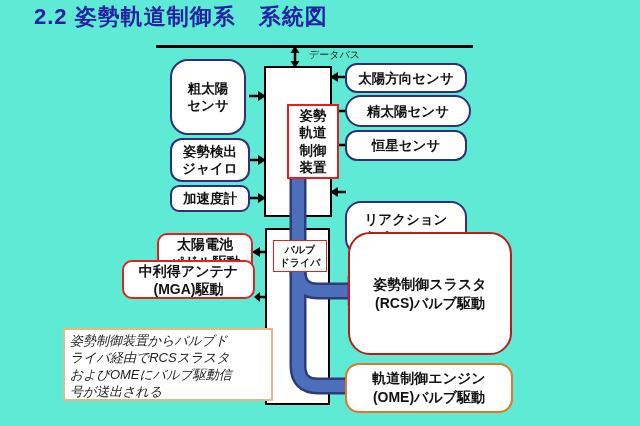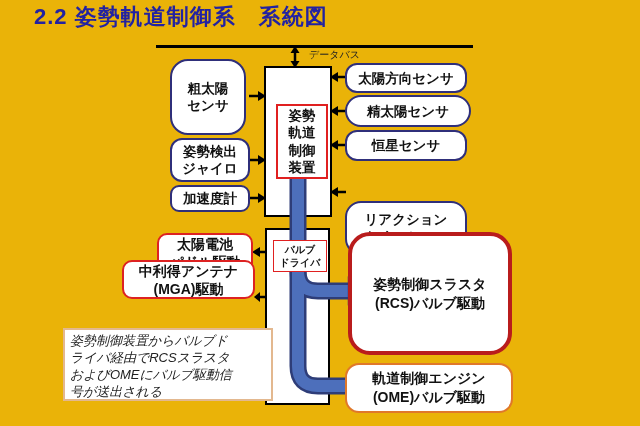--- a/index.html
+++ b/index.html
@@ -2,21 +2,21 @@
 <html><head>
 <meta charset="utf-8">
 <style>
   * { box-sizing: border-box; margin: 0; padding: 0; }
   html, body { background: #ffffff; }
   body { font-family: "Liberation Sans", "DejaVu Sans", sans-serif; }
   .stage {
     position: relative;
     width: 640px;
     height: 426px;
-    background: #eab308;
+    background: #5eead4;
     overflow: hidden;
   }
   .title {
     position: absolute;
     left: 34px;
     top: 2px;
     font-size: 22px;
     font-weight: bold;
     color: #2222a2;
     letter-spacing: 1px;
@@ -64,34 +64,34 @@
   .sensor { border: 2px solid #2f2f7a; font-size: 13.5px; line-height: 17px; }
   .s1 { left: 170px; top: 59px;  width: 76px;  height: 76px; border-radius: 18px; }
   .s2 { left: 170px; top: 138px; width: 80px;  height: 44px; border-radius: 12px; }
   .s3 { left: 170px; top: 185px; width: 80px;  height: 27px; border-radius: 9px; }
   .r1 { left: 345px; top: 63px;  width: 122px; height: 30px; border-radius: 12px; }
   .r2 { left: 345px; top: 95px;  width: 126px; height: 32px; border-radius: 16px; }
   .r3 { left: 345px; top: 130px; width: 122px; height: 31px; border-radius: 12px; }
   .r4 { left: 345px; top: 173px; width: 122px; height: 54px; border-radius: 16px; margin-top: 28px; }
   .red-inner { border: 2px solid #e02020; }
   .controller {
-    left: 276px; top: 104px; width: 52px; height: 75px;
+    left: 287px; top: 104px; width: 52px; height: 75px;
     font-size: 13.5px; line-height: 17.5px;
   }
   .valve-driver {
     left: 273px; top: 240px; width: 54px; height: 32px;
     border-width: 1.5px;
     font-size: 10px; line-height: 13px;
   }
   .actuator { border: 2.5px solid #dd2222; font-size: 14px; line-height: 18px; }
   .a1 { left: 157px; top: 233px; width: 96px;  height: 40px; border-radius: 10px; }
   .a2 { left: 122px; top: 260px; width: 133px; height: 39px; border-radius: 10px; }
   .rcs {
     left: 348px; top: 232px; width: 164px; height: 123px;
-    border: 4px solid #b91c1c; border-radius: 22px;
+    border: 2px solid #b91c1c; border-radius: 22px;
     font-size: 14px; line-height: 19px;
   }
   .ome {
     left: 345px; top: 363px; width: 168px; height: 50px;
     border: 2.5px solid #e0782a; border-radius: 14px;
     font-size: 14px; line-height: 19px;
   }
   .note {
     position: absolute;
     left: 63px; top: 328px; width: 210px; height: 73px;

